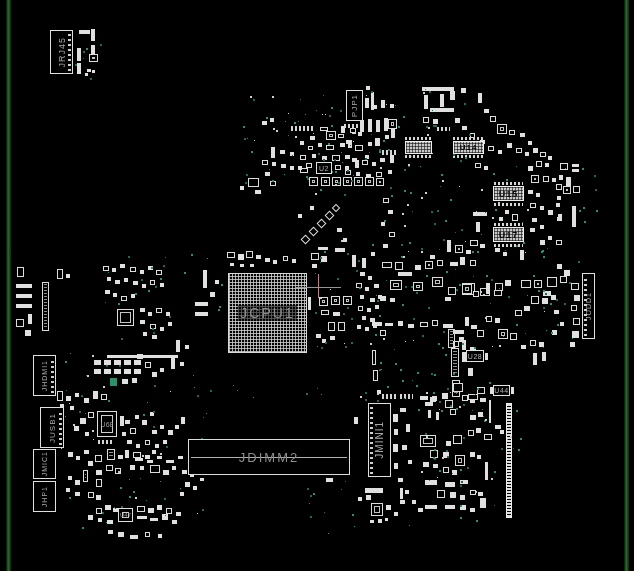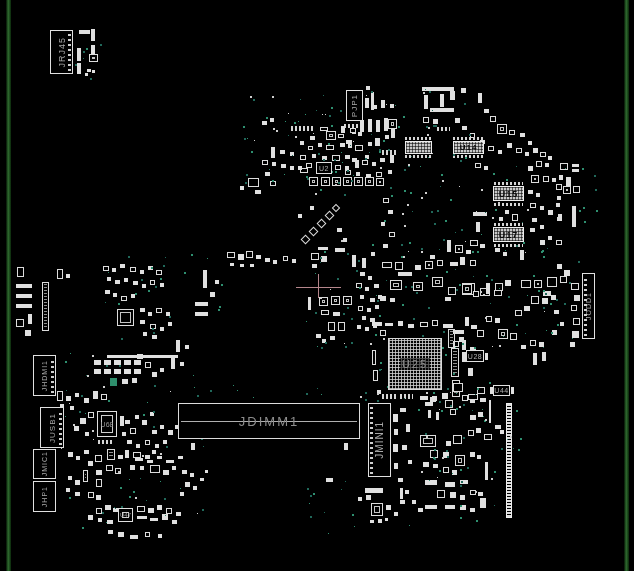--- a/index.html
+++ b/index.html
@@ -1082,36 +1082,36 @@
       <div class="comp hatchc" style="left: 405px; top: 141px; width: 27px; height: 13px; position: absolute;"></div>
       <div class="comp hatchc" style="left: 453px; top: 141px; width: 31px; height: 13px; position: absolute;">
         <span class="lbl" style="font-size: 8px;">U14</span>
       </div>
       <div class="comp hatchc" style="left: 493px; top: 186px; width: 31px; height: 15px; position: absolute;">
         <span class="lbl" style="font-size: 9px;">U15</span>
       </div>
       <div class="comp hatchc" style="left: 493px; top: 227px; width: 31px; height: 15px; position: absolute;">
         <span class="lbl" style="font-size: 9px;">U17</span>
       </div>
-      <div class="comp bga" style="left: 388px; top: 338px; width: 54px; height: 52px; position: absolute;">
-        <span class="lbl" style="font-size: 11px;">U25</span>
+      <div class="comp bga" style="left: 228px; top: 273px; width: 79px; height: 80px; position: absolute;">
+        <span class="lbl" style="font-size: 14px;">JCPU1</span>
       </div>
       <div class="comp boxc" style="left: 466px; top: 350px; width: 18px; height: 12px; position: absolute;">
         <span class="lbl" style="font-size: 7px;">U28</span>
       </div>
       <div class="comp boxc" style="left: 493px; top: 385px; width: 17px; height: 11px; position: absolute;">
         <span class="lbl" style="font-size: 7px;">U44</span>
       </div>
       <div class="comp conn" style="left: 582px; top: 273px; width: 13px; height: 66px; position: absolute;">
         <span class="vlabel" style="font-size: 7px;">JODD1</span>
         <div class="pins-left"></div>
       </div>
-      <div class="comp dimm" style="left: 178px; top: 403px; width: 182px; height: 36px; position: absolute;">
+      <div class="comp dimm" style="left: 188px; top: 439px; width: 162px; height: 36px; position: absolute;">
         <div class="mid"></div>
-        <span class="lbl" style="font-size: 13px;">JDIMM1</span>
+        <span class="lbl" style="font-size: 13px;">JDIMM2</span>
       </div>
       <div class="comp conn" style="left: 368px; top: 403px; width: 23px; height: 74px; position: absolute;">
         <span class="vlabel" style="font-size: 10px;">JMINI1</span>
         <div class="pins-left"></div>
       </div>
       <div class="comp conn" style="left: 33px; top: 355px; width: 23px; height: 41px; position: absolute;">
         <span class="vlabel" style="font-size: 7px;">JHDMI1</span>
         <div class="pins-right"></div>
       </div>
       <div class="comp conn" style="left: 40px; top: 407px; width: 24px; height: 41px; position: absolute;">

